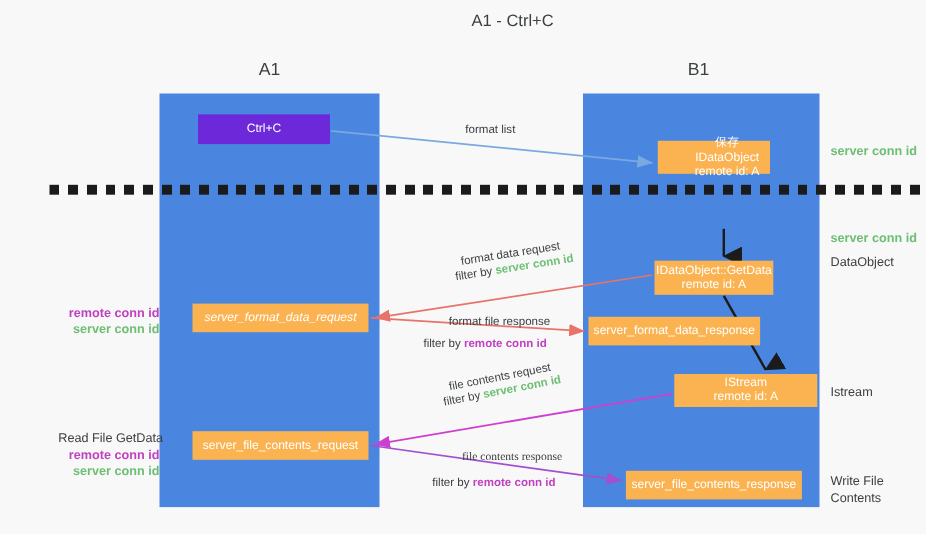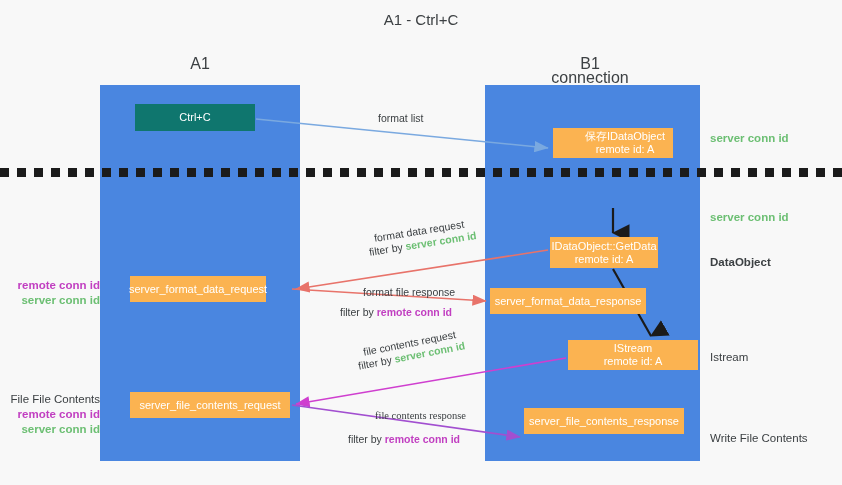--- a/index.html
+++ b/index.html
@@ -3,21 +3,21 @@
 <meta charset="utf-8">
 <style>
   html,body{margin:0;padding:0;}
   body{
     width:842px;height:485px;
     background:#f8f8f8;
     font-family:"Liberation Sans","DejaVu Sans",sans-serif;
     position:relative;overflow:hidden;
     -webkit-font-smoothing:antialiased;
   }
-  .canvas{position:absolute;inset:0;}
+  .canvas{position:absolute;inset:0;margin-left:45px;}
   .abs{position:absolute;}
 
   
   #title{
     left:0;top:10px;width:842px;text-align:center;
     font-size:15px;line-height:20px;color:#3c4043;
   }
 
   
   .col-head{
@@ -30,48 +30,48 @@
   .lane{background:#4a86e0;}
   #lane-a{left:100px;top:85px;width:200px;height:376px;}
   #lane-b{left:485px;top:85px;width:215px;height:376px;}
 
   
   .box{
     display:flex;align-items:center;justify-content:center;
     text-align:center;color:#ffffff;font-size:11px;line-height:13px;
     box-sizing:border-box;padding:2px 4px;
   }
-  .green{background:#0f766e;}
+  .green{background:#6d28d9;}
   .orange{background:#fbb351;}
 
   #box-ctrlc{left:135px;top:104px;width:120px;height:27px;}
-  #box-saveido{left:553px;top:128px;width:120px;height:30px;padding-left:28px;}
+  #box-saveido{left:553px;top:128px;width:102px;height:30px;padding-left:28px;}
   #box-ctrlv{left:553px;top:181px;width:120px;height:26px;}
   #box-getdata{left:550px;top:237px;width:108px;height:31px;}
   #box-istream{left:568px;top:340px;width:130px;height:30px;}
-  #box-fdreq{left:130px;top:276px;width:136px;height:26px;}
+  #box-fdreq{left:130px;top:276px;width:160px;height:26px;font-style:italic;}
   #box-fdres{left:490px;top:288px;width:156px;height:26px;}
   #box-fcreq{left:130px;top:392px;width:160px;height:26px;}
-  #box-fcres{left:524px;top:408px;width:160px;height:26px;}
+  #box-fcres{left:524px;top:428px;width:160px;height:26px;}
 
   
   #dashline{
     left:0;top:168px;width:842px;height:9px;
     background:repeating-linear-gradient(to right,
         #1b1b1b 0px,#1b1b1b 9px,transparent 9px,transparent 17px);
   }
 
   
   .ann{font-size:11.5px;line-height:15px;}
   .green-t{color:#6cbf73;font-weight:bold;}
   .purple-t{color:#c13fc1;font-weight:bold;}
 
   #ann-r1{left:710px;top:131px;}
   #ann-r2{left:710px;top:210px;}
-  #ann-r3{left:710px;top:255px;color:#3c4043;font-weight:bold;text-align:right;}
+  #ann-r3{left:710px;top:232px;color:#3c4043;font-weight:normal;text-align:right;}
   #ann-r4{left:710px;top:350px;color:#3c4043;font-weight:normal;}
   #ann-r5{left:710px;top:431px;color:#3c4043;font-weight:normal;}
 
   #ann-l1{left:8px;top:278px;width:92px;text-align:right;}
   #ann-l2{left:8px;top:392px;width:92px;text-align:right;}
   #ann-l2 .title{color:#3c4043;font-weight:normal;white-space:nowrap;}
 
   
   .elab{font-size:10.5px;line-height:14px;color:#3c4043;white-space:nowrap;}
   .elab .hl-g{color:#6cbf73;font-weight:bold;}
@@ -99,21 +99,20 @@
 
   <div class="abs" id="title">
     <div>A1 - Ctrl+C</div>
   </div>
 
   <div class="abs col-head" id="head-a1">
     <div>A1</div>
   </div>
   <div class="abs col-head" id="head-b1">
     <div>B1</div>
-    <div>connection</div>
   </div>
 
   <div class="abs lane" id="lane-a"></div>
   <div class="abs lane" id="lane-b"></div>
 
   <svg class="arrows">
     <defs>
       <marker id="ah-blue" markerWidth="9" markerHeight="7" refX="8.5" refY="3.5" orient="auto">
         <polygon points="0 0, 9 3.5, 0 7" fill="#7aa9e0"></polygon>
       </marker>
@@ -204,18 +203,18 @@
   <div class="abs ann" id="ann-r3">DataObject</div>
   <div class="abs ann" id="ann-r4">Istream</div>
   <div class="abs ann" id="ann-r5">Write File Contents</div>
 
   <div class="abs ann" id="ann-l1">
     <div class="purple-t">remote conn id</div>
     <div class="green-t">server conn id</div>
   </div>
 
   <div class="abs ann" id="ann-l2">
-    <div class="title">File File Contents</div>
+    <div class="title">Read File GetData</div>
     <div class="purple-t">remote conn id</div>
     <div class="green-t">server conn id</div>
   </div>
 
 </div>
 
 </body></html>

